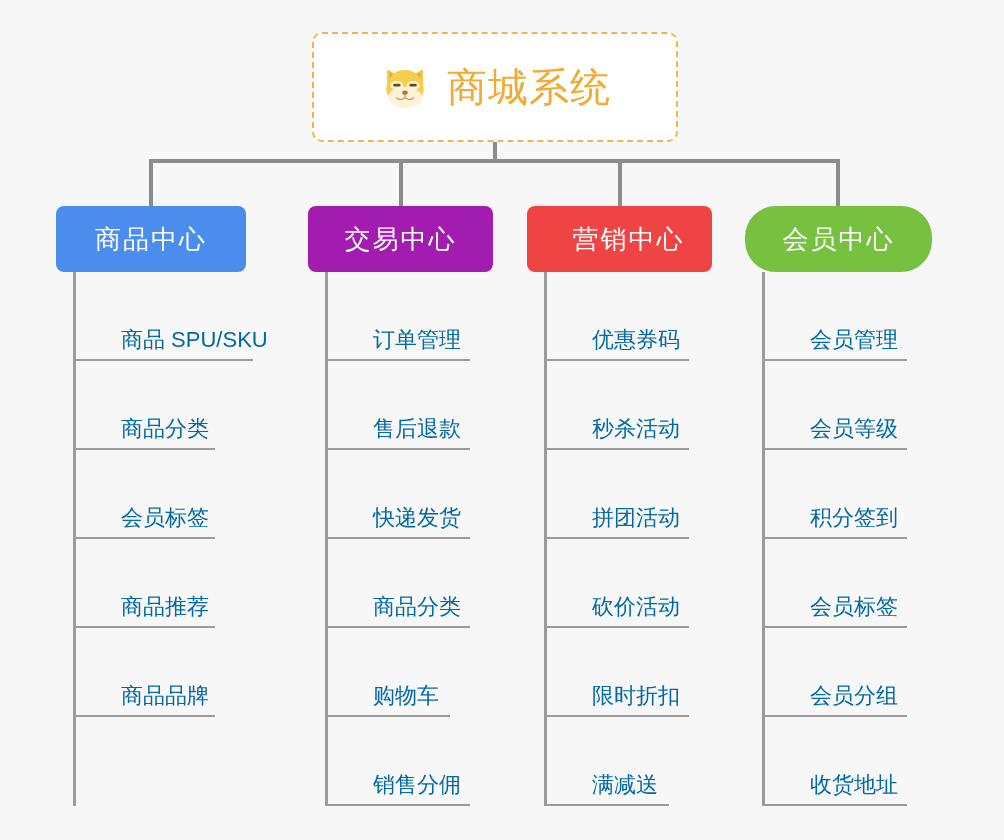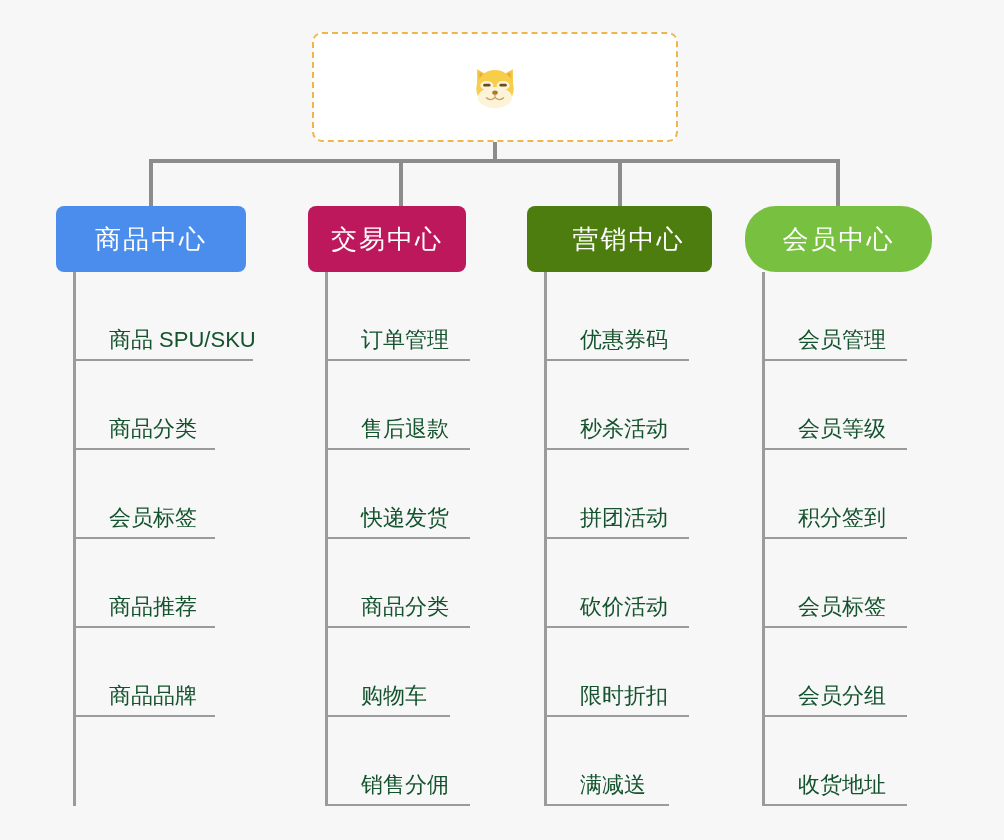--- a/index.html
+++ b/index.html
@@ -92,24 +92,24 @@
     width: 3px;
     background: #9b9b9b;
   }
   .leaf {
     position: relative;
     height: 89px;
     box-sizing: border-box;
   }
   .leaf-label {
     position: absolute;
-    left: 36px;
+    left: 48px;
     bottom: 10px;
     font-size: 22px;
-    color: #14532d;
+    color: #0369a1;
     white-space: nowrap;
     line-height: 1;
     margin-top: 42px;
   }
   .leaf-underline {
     position: absolute;
     left: 0;
     bottom: 0;
     height: 2px;
     background: #9b9b9b;
@@ -138,20 +138,21 @@
 
       <rect x="17.5" y="28" width="9" height="3.4" rx="1.7" fill="#6b4a1f"></rect>
       <rect x="37.5" y="28" width="9" height="3.4" rx="1.7" fill="#6b4a1f"></rect>
 
       <ellipse cx="32" cy="39" rx="3.4" ry="2.6" fill="#a97a2e"></ellipse>
 
       <path d="M32 41.5 L32 45" stroke="#c9a05a" stroke-width="1.6" fill="none"></path>
       <path d="M32 45 q-6 5 -11 0" stroke="#c9a05a" stroke-width="1.6" fill="none"></path>
       <path d="M32 45 q6 5 11 0" stroke="#c9a05a" stroke-width="1.6" fill="none"></path>
     </svg>
+    <span class="root-title">商城系统</span>
   </div>
 
   <div class="conn conn-v" style="left:493px; top:142px; height:20px;"></div>
   <div class="conn conn-h" style="left:149px; top:159px; width:690px;"></div>
   <div class="conn conn-v" style="left:149px; top:159px; height:48px;"></div>
   <div class="conn conn-v" style="left:399px; top:159px; height:48px;"></div>
   <div class="conn conn-v" style="left:618px; top:159px; height:48px;"></div>
   <div class="conn conn-v" style="left:836px; top:159px; height:48px;"></div>
 
   <div id="columns-host">
@@ -175,21 +176,21 @@
             <span class="leaf-label">商品推荐</span>
             <div class="leaf-underline" style="width: 142px;"></div>
           </li>
           <li class="leaf">
             <span class="leaf-label">商品品牌</span>
             <div class="leaf-underline" style="width: 142px;"></div>
           </li>
         </ul>
       </div>
       <div class="column" style="left: 308px; width: 185px;">
-        <div class="cat-header" style="background: #be185d; width: 158px;">交易中心</div>
+        <div class="cat-header" style="background: #a21caf; width: 185px;">交易中心</div>
         <ul class="leaf-list">
           <div class="trunk" style="height: 534px;"></div>
           <li class="leaf">
             <span class="leaf-label">订单管理</span>
             <div class="leaf-underline" style="width: 145px;"></div>
           </li>
           <li class="leaf">
             <span class="leaf-label">售后退款</span>
             <div class="leaf-underline" style="width: 145px;"></div>
           </li>
@@ -205,21 +206,21 @@
             <span class="leaf-label">购物车</span>
             <div class="leaf-underline" style="width: 125px;"></div>
           </li>
           <li class="leaf">
             <span class="leaf-label">销售分佣</span>
             <div class="leaf-underline" style="width: 145px;"></div>
           </li>
         </ul>
       </div>
       <div class="column" style="left: 527px; width: 185px;">
-        <div class="cat-header" style="background: #4d7c0f; width: 185px; padding-left: 18px;">营销中心</div>
+        <div class="cat-header" style="background: #ef4444; width: 185px; padding-left: 18px;">营销中心</div>
         <ul class="leaf-list">
           <div class="trunk" style="height: 534px;"></div>
           <li class="leaf">
             <span class="leaf-label">优惠券码</span>
             <div class="leaf-underline" style="width: 145px;"></div>
           </li>
           <li class="leaf">
             <span class="leaf-label">秒杀活动</span>
             <div class="leaf-underline" style="width: 145px;"></div>
           </li>

